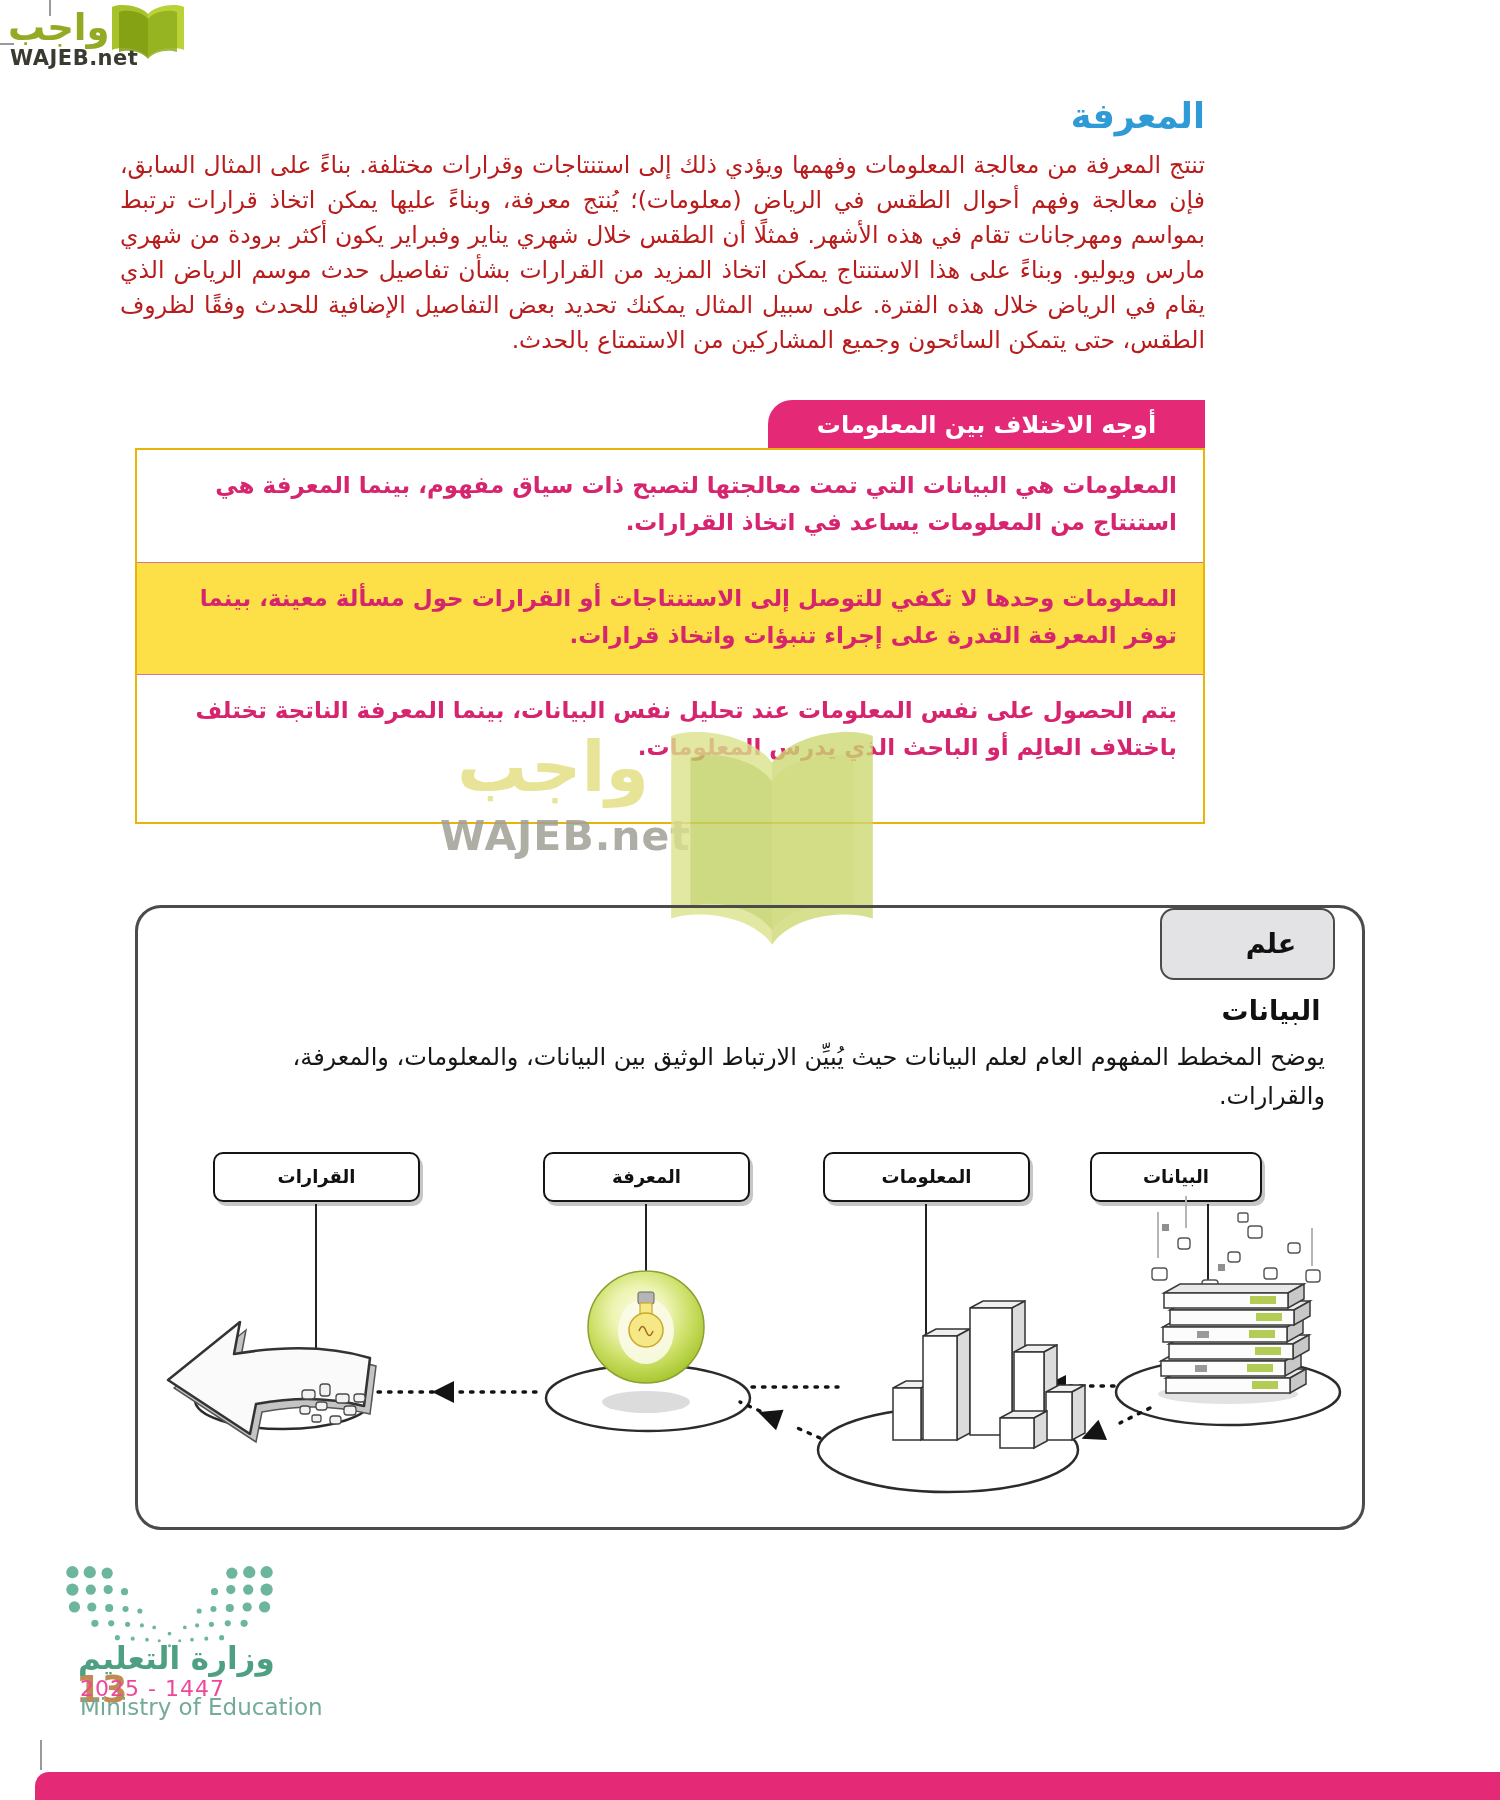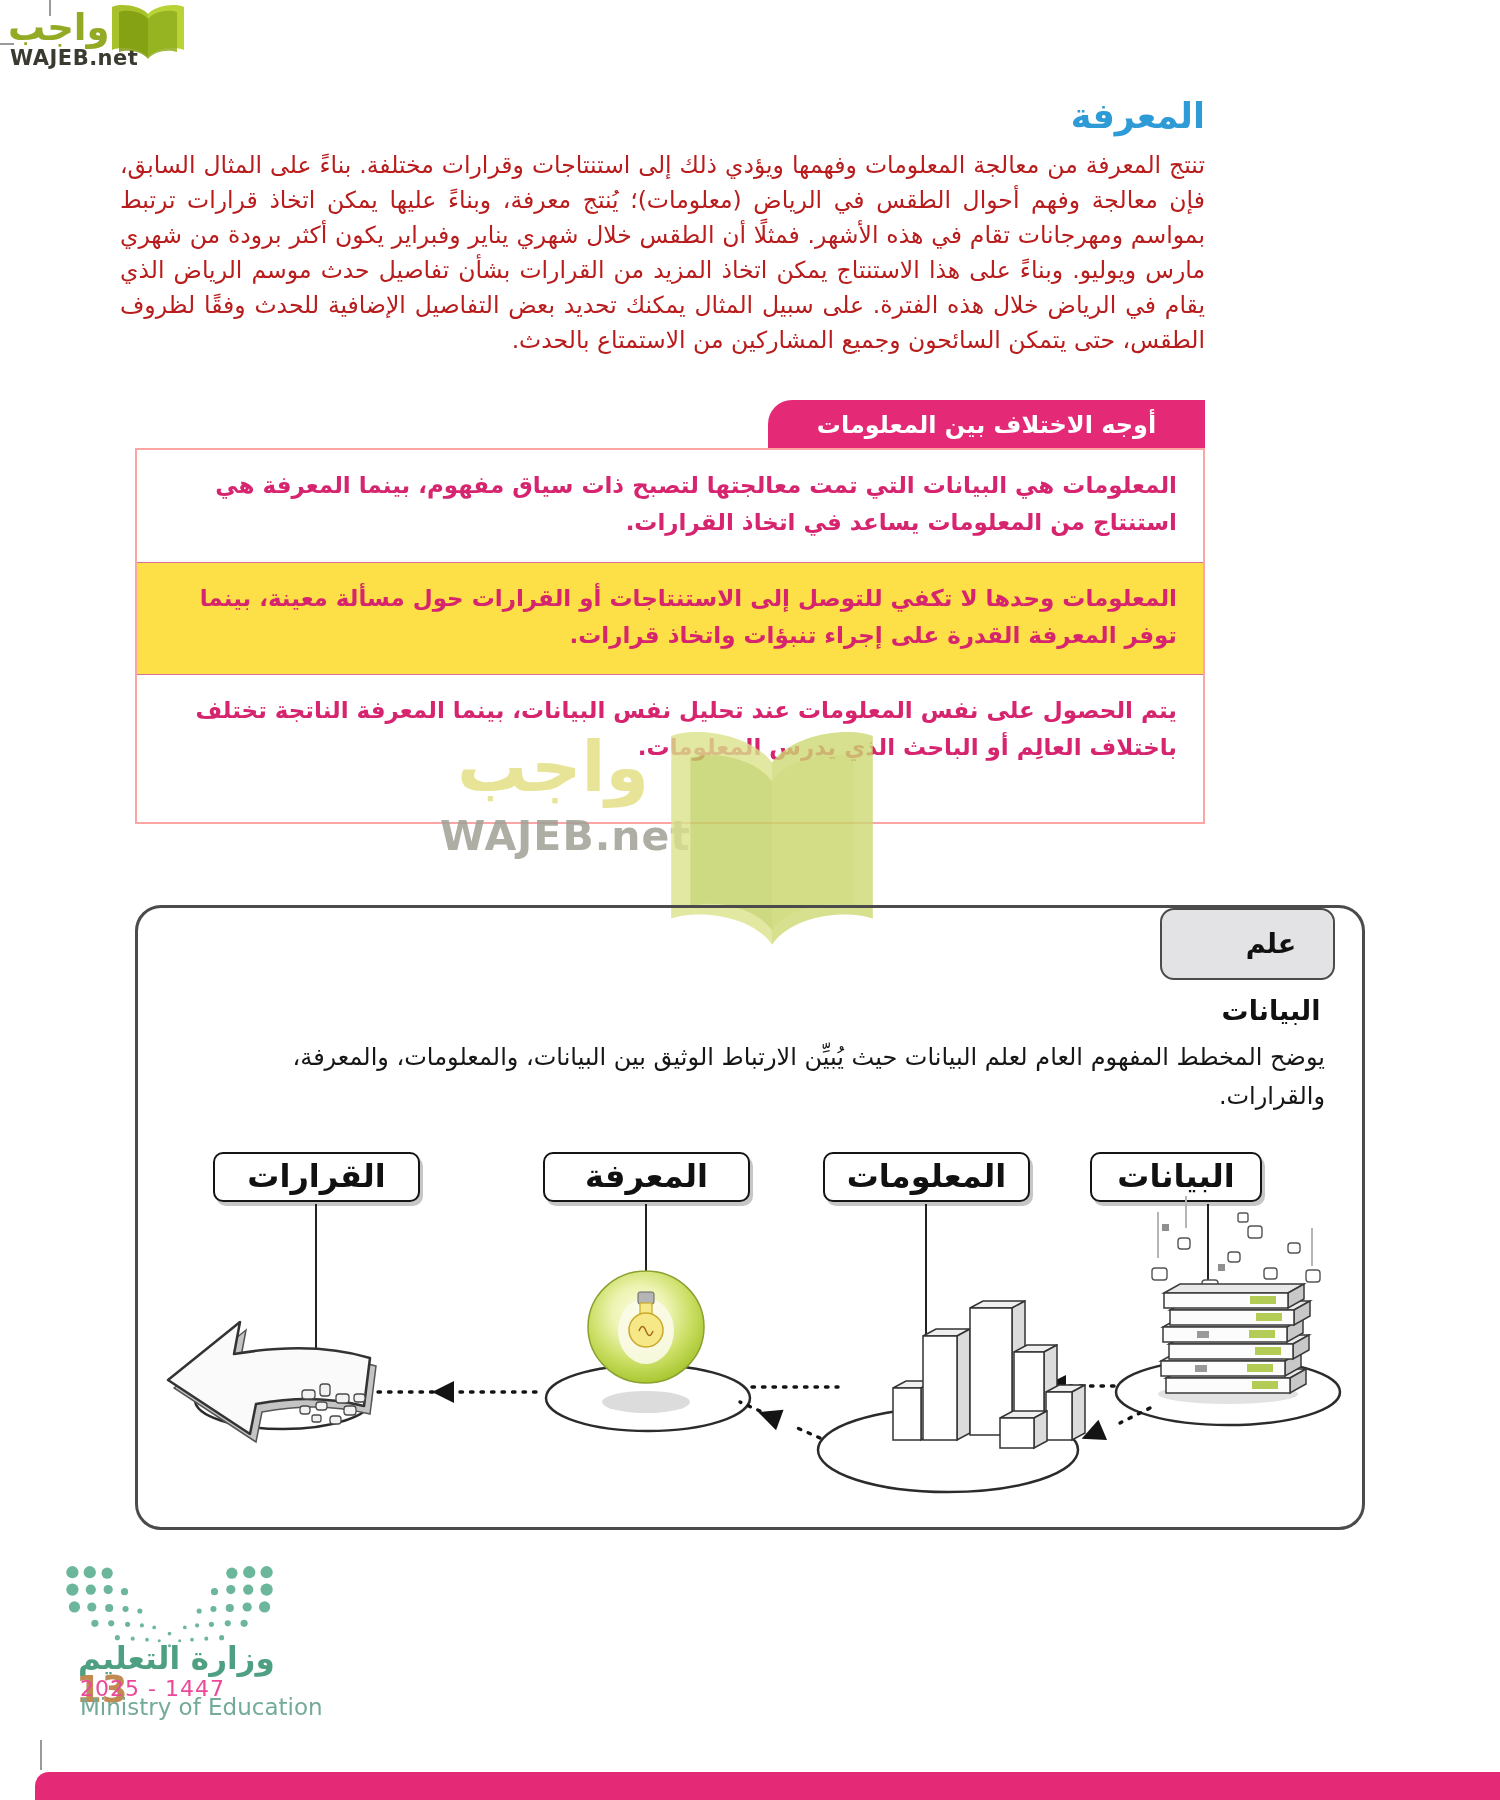--- a/index.html
+++ b/index.html
@@ -14,40 +14,40 @@
   .wajeb-ar{left:8px;top:6px;width:92px;text-align:center;font-size:37px;font-weight:bold;color:#93ab24;}
   .wajeb-net{left:10px;top:46px;font-size:21px;font-weight:bold;color:#3a3a30;letter-spacing:.5px;}
   
   .sec-title{right:295px;top:96px;font-size:35px;font-weight:bold;color:#2e9ad6;direction:rtl;}
   .sec-para{right:295px;width:1085px;top:148px;direction:rtl;text-align:justify;
     font-size:23.5px;line-height:35px;color:#b91c1c;}
   
   .cmp-header{right:295px;top:400px;width:437px;height:48px;background:#e42a76;
     border-radius:24px 0 0 0;color:#fff;font-size:24px;font-weight:bold;
     text-align:center;line-height:50px;direction:rtl;}
-  .cmp-table{left:135px;width:1070px;top:448px;border:2px solid #fca5a5;box-sizing:border-box;}
+  .cmp-table{left:135px;width:1070px;top:448px;border:2px solid #eab308;box-sizing:border-box;}
   .cmp-row{direction:rtl;text-align:right;padding:17px 26px 10px 26px;font-size:23px;font-weight:bold;
     line-height:37px;color:#d6246e;box-sizing:border-box;background:#fff;}
   .cmp-row.alt{background:#fde047;}
   .cmp-row + .cmp-row{border-top:1.5px solid #dd6f9d;}
   .r1{min-height:112px;} .r2{min-height:112px;} .r3{min-height:148px;}
   
   .wm{pointer-events:none;}
   .wm-ar{left:438px;top:726px;width:230px;text-align:center;font-size:70px;font-weight:bold;color:#e6e28c;opacity:.9;}
   .wm-net{left:440px;top:812px;font-size:41px;font-weight:bold;color:#a0a096;opacity:.85;letter-spacing:1px;}
   
   .dg-box{left:135px;top:905px;width:1230px;height:625px;border:3px solid #4b4b4b;
     border-radius:26px;background:transparent;box-sizing:border-box;}
   .dg-badge{right:165px;top:908px;width:175px;height:72px;background:#e3e3e5;
     border:2.5px solid #4b4b4b;border-radius:14px;box-sizing:border-box;
     text-align:center;line-height:67px;font-size:27px;font-weight:bold;color:#111;direction:rtl;padding-left:47px;}
   .dg-caption{right:175px;width:1115px;top:1038px;direction:rtl;text-align:right;
     font-size:24px;line-height:39px;color:#161616;}
   .node-label{top:1152px;height:50px;background:#fff;border:2.5px solid #141414;border-radius:10px;
-    box-sizing:border-box;text-align:center;line-height:45px;font-size:32px;font-weight:bold;color:#111;
+    box-sizing:border-box;text-align:center;line-height:45px;font-size:18px;font-weight:bold;color:#111;
     box-shadow:3px 4px 0 #c6c6c6;direction:rtl;}
   .nl-decisions{left:213px;width:207px;}
   .nl-knowledge{left:543px;width:207px;}
   .nl-information{left:823px;width:207px;}
   .nl-data{left:1090px;width:172px;}
   
   .min-ar{left:78px;top:1640px;font-size:31px;font-weight:bold;color:#4fa083;direction:rtl;}
   .pg-num{left:76px;top:1668px;font-size:37px;font-weight:bold;color:#c08a52;}
   .min-en{left:80px;top:1694px;font-size:23px;color:#73ab97;}
   .min-years{left:80px;top:1676px;font-size:22px;color:#ec4899;letter-spacing:1px;}

